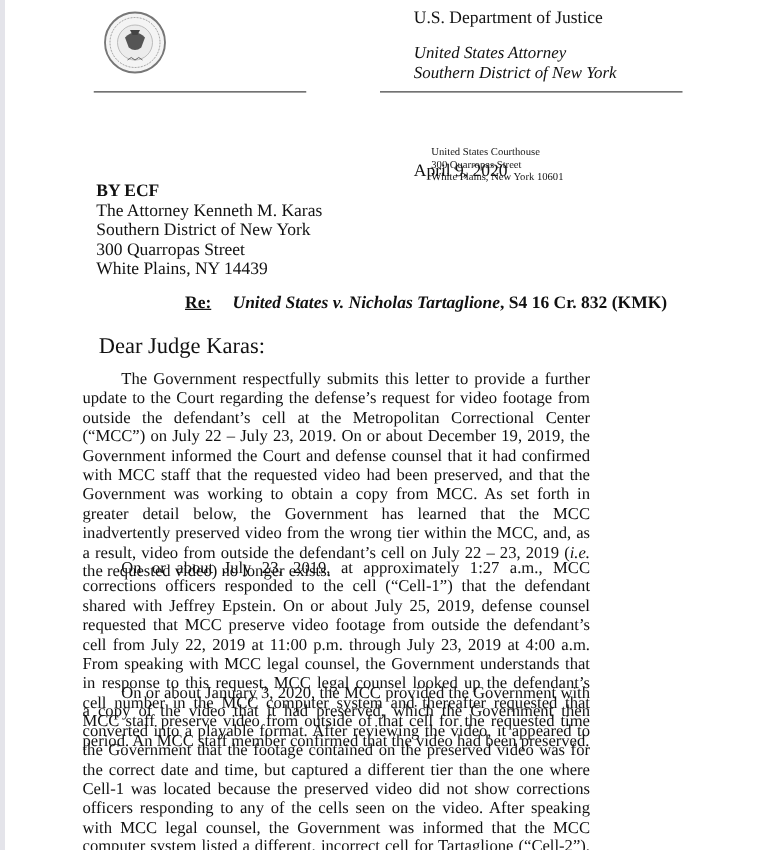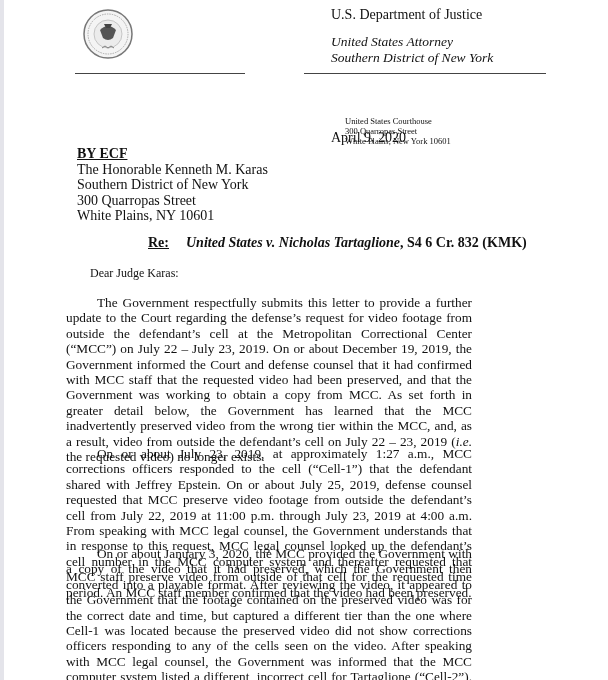--- a/index.html
+++ b/index.html
@@ -31,28 +31,28 @@
   }
   .address {
     position: absolute; left: 345px; top: 88px; font-size: 8.5px; line-height: 10px; margin-top: 28px;
   }
   .date {
     position: absolute; left: 331px; top: 130px; font-size: 14px;
   }
   .recipient {
     position: absolute; left: 77px; top: 146px; font-size: 14px; line-height: 15.5px;
   }
-  .recipient .by { font-weight: bold; text-decoration: underline; }
+  .recipient .by { font-weight: bold; }
   .re {
     position: absolute; left: 148px; top: 235px; font-size: 14px; font-weight: bold;
   }
   .re .re-label { display: inline-block; width: 38px; text-decoration: underline; }
   .re .case-title { font-style: italic; }
   .salutation {
-    position: absolute; left: 90px; top: 266px; font-size: 12px; text-align: center;
+    position: absolute; left: 79px; top: 266px; font-size: 18px; text-align: center;
   }
   .para {
     position: absolute; left: 66px; width: 406px; font-size: 13.3px; line-height: 15.4px;
     text-align: justify; text-indent: 31px;
     transform: scaleX(1.0);
   }
   #p1 { top: 295px; }
   #p2 { top: 446px; }
   #p3 { top: 546px; }
   .para i { font-style: italic; }
@@ -82,28 +82,28 @@
 <div class="address">
   <div>United States Courthouse</div>
   <div>300 Quarropas Street</div>
   <div>White Plains, New York 10601</div>
 </div>
 
 <div class="date">April 9, 2020</div>
 
 <div class="recipient">
   <div class="by">BY ECF</div>
-  <div>The Honorable Kenneth M. Karas</div>
+  <div>The Attorney Kenneth M. Karas</div>
   <div>Southern District of New York</div>
   <div>300 Quarropas Street</div>
-  <div>White Plains, NY 10601</div>
+  <div>White Plains, NY 14439</div>
 </div>
 
 <div class="re">
-  <span class="re-label">Re:</span><span class="case-title">United States v. Nicholas Tartaglione</span><span>, S4 6 Cr. 832 (KMK)</span>
+  <span class="re-label">Re:</span><span class="case-title">United States v. Nicholas Tartaglione</span><span>, S4 16 Cr. 832 (KMK)</span>
 </div>
 
 <div class="salutation">Dear Judge Karas:</div>
 
 <div class="para" id="p1"><span>The Government respectfully submits this letter to provide a further update to the Court regarding the defense’s request for video footage from outside the defendant’s cell at the Metropolitan Correctional Center (“MCC”) on July 22 – July 23, 2019.   On or about December 19, 2019, the Government informed the Court and defense counsel that it had confirmed with MCC staff that the requested video had been preserved, and that the Government was working to obtain a copy from MCC.  As set forth in greater detail below, the Government has learned that the MCC inadvertently preserved video from the wrong tier within the MCC, and, as a result, video from outside the defendant’s cell on July 22 – 23, 2019 (</span><i>i.e.</i><span> the requested video) no longer exists.</span></div>
 
 <div class="para" id="p2">On or about July 23, 2019, at approximately 1:27 a.m., MCC corrections officers responded to the cell (“Cell-1”) that the defendant shared with Jeffrey Epstein.  On or about July 25, 2019, defense counsel requested that MCC preserve video footage from outside the defendant’s cell from July 22, 2019 at 11:00 p.m. through July 23, 2019 at 4:00 a.m.  From speaking with MCC legal counsel, the Government understands that in response to this request, MCC legal counsel looked up the defendant’s cell number in the MCC computer system and thereafter requested that MCC staff preserve video from outside of that cell for the requested time period.  An MCC staff member confirmed that the video had been preserved.</div>
 
 <div class="para" id="p3">On or about January 3, 2020, the MCC provided the Government with a copy of the video that it had preserved, which the Government then converted into a playable format.  After reviewing the video, it appeared to the Government that the footage contained on the preserved video was for the correct date and time, but captured a different tier than the one where Cell-1 was located because the preserved video did not show corrections officers responding to any of the cells seen on the video.  After speaking with MCC legal counsel, the Government was informed that the MCC computer system listed a different, incorrect cell for Tartaglione (“Cell-2”). Therefore, when MCC legal counsel asked that the video outside of the defendant’s cell be preserved, the MCC preserved video outside of Cell-2 instead of Cell-1.</div>
 

